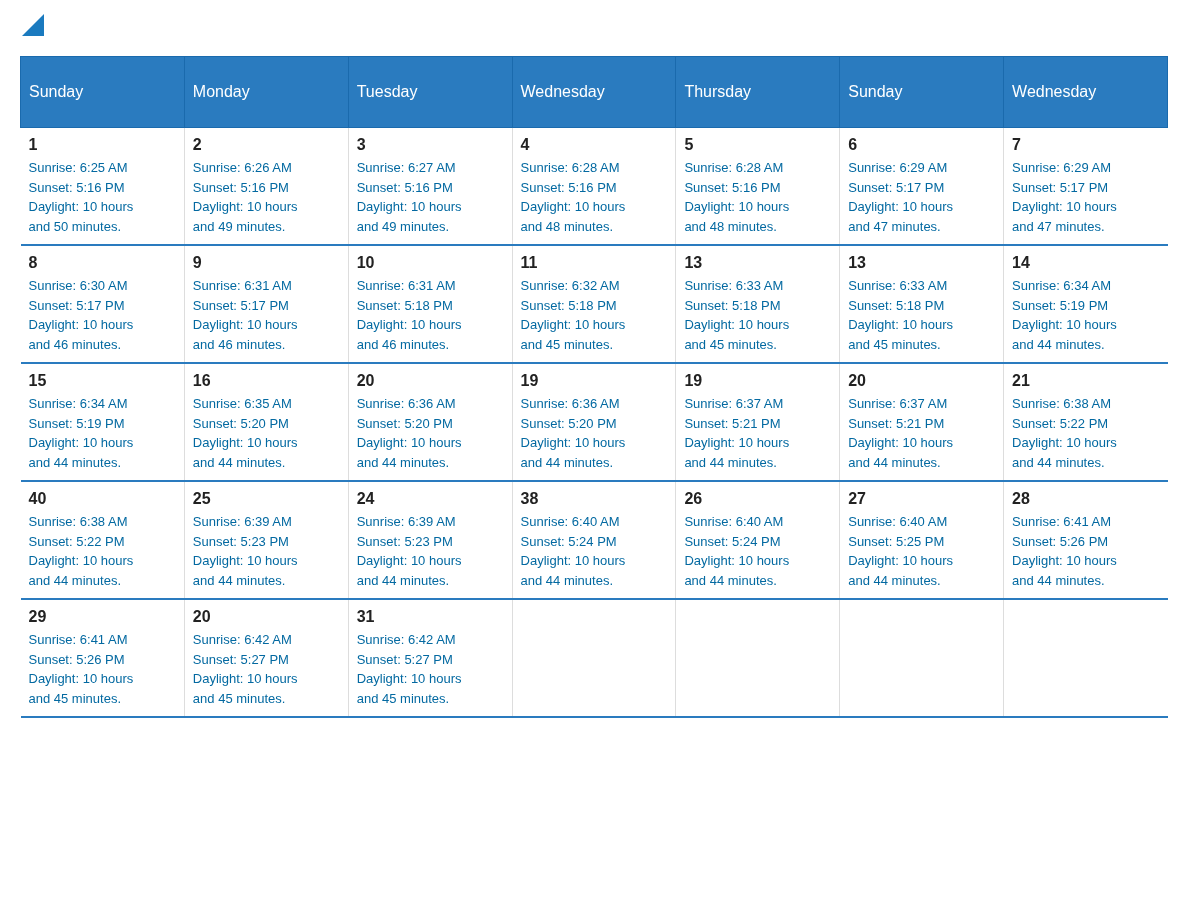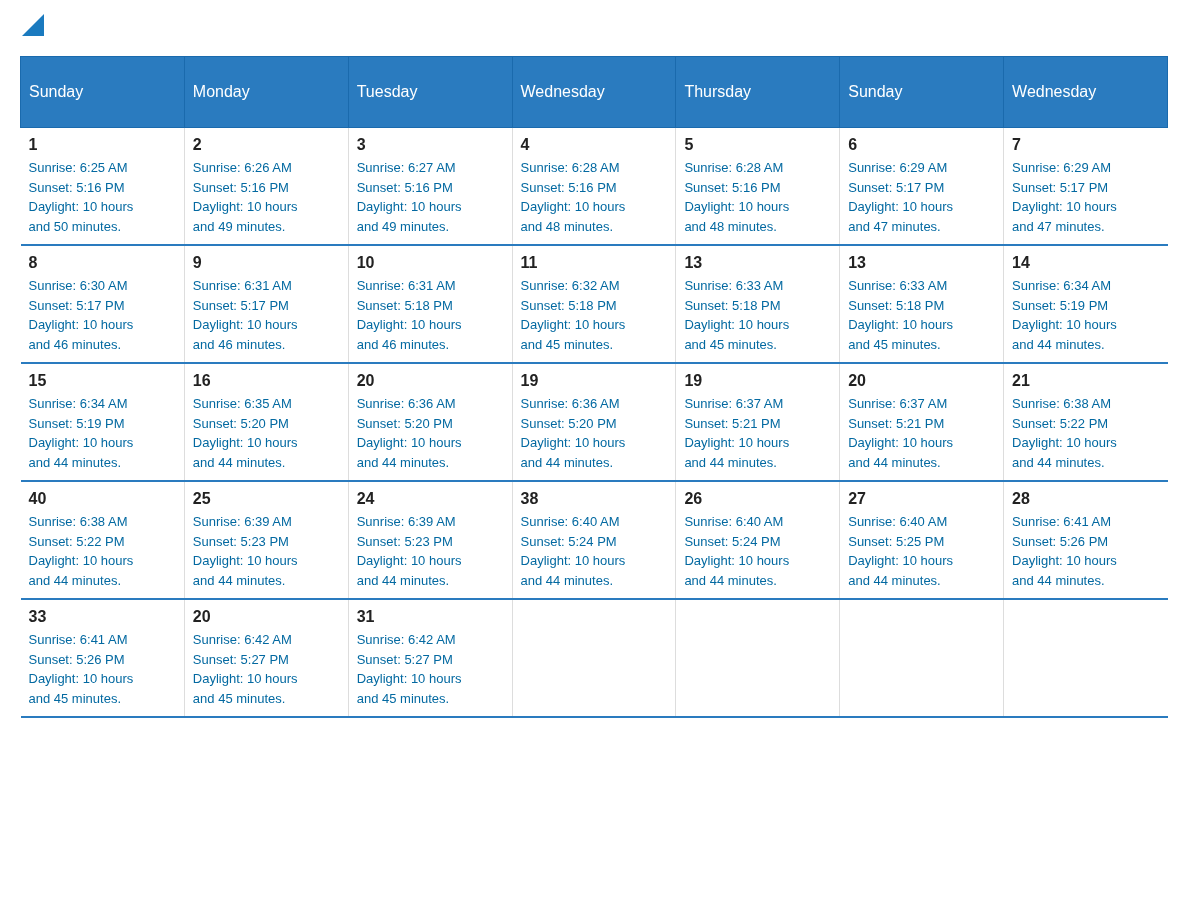--- a/index.html
+++ b/index.html
@@ -388,21 +388,21 @@
         <div class="day-info">
           Sunrise: 6:41 AM<br>
           Sunset: 5:26 PM<br>
           Daylight: 10 hours<br>
           and 44 minutes.
         </div>
       </td>
       </tr>
       <tr>
         <td>
-        <span class="day-number">33</span>
+        <span class="day-number">29</span>
         <div class="day-info">
           Sunrise: 6:41 AM<br>
           Sunset: 5:26 PM<br>
           Daylight: 10 hours<br>
           and 45 minutes.
         </div>
       </td>
         <td>
         <span class="day-number">20</span>
         <div class="day-info">

